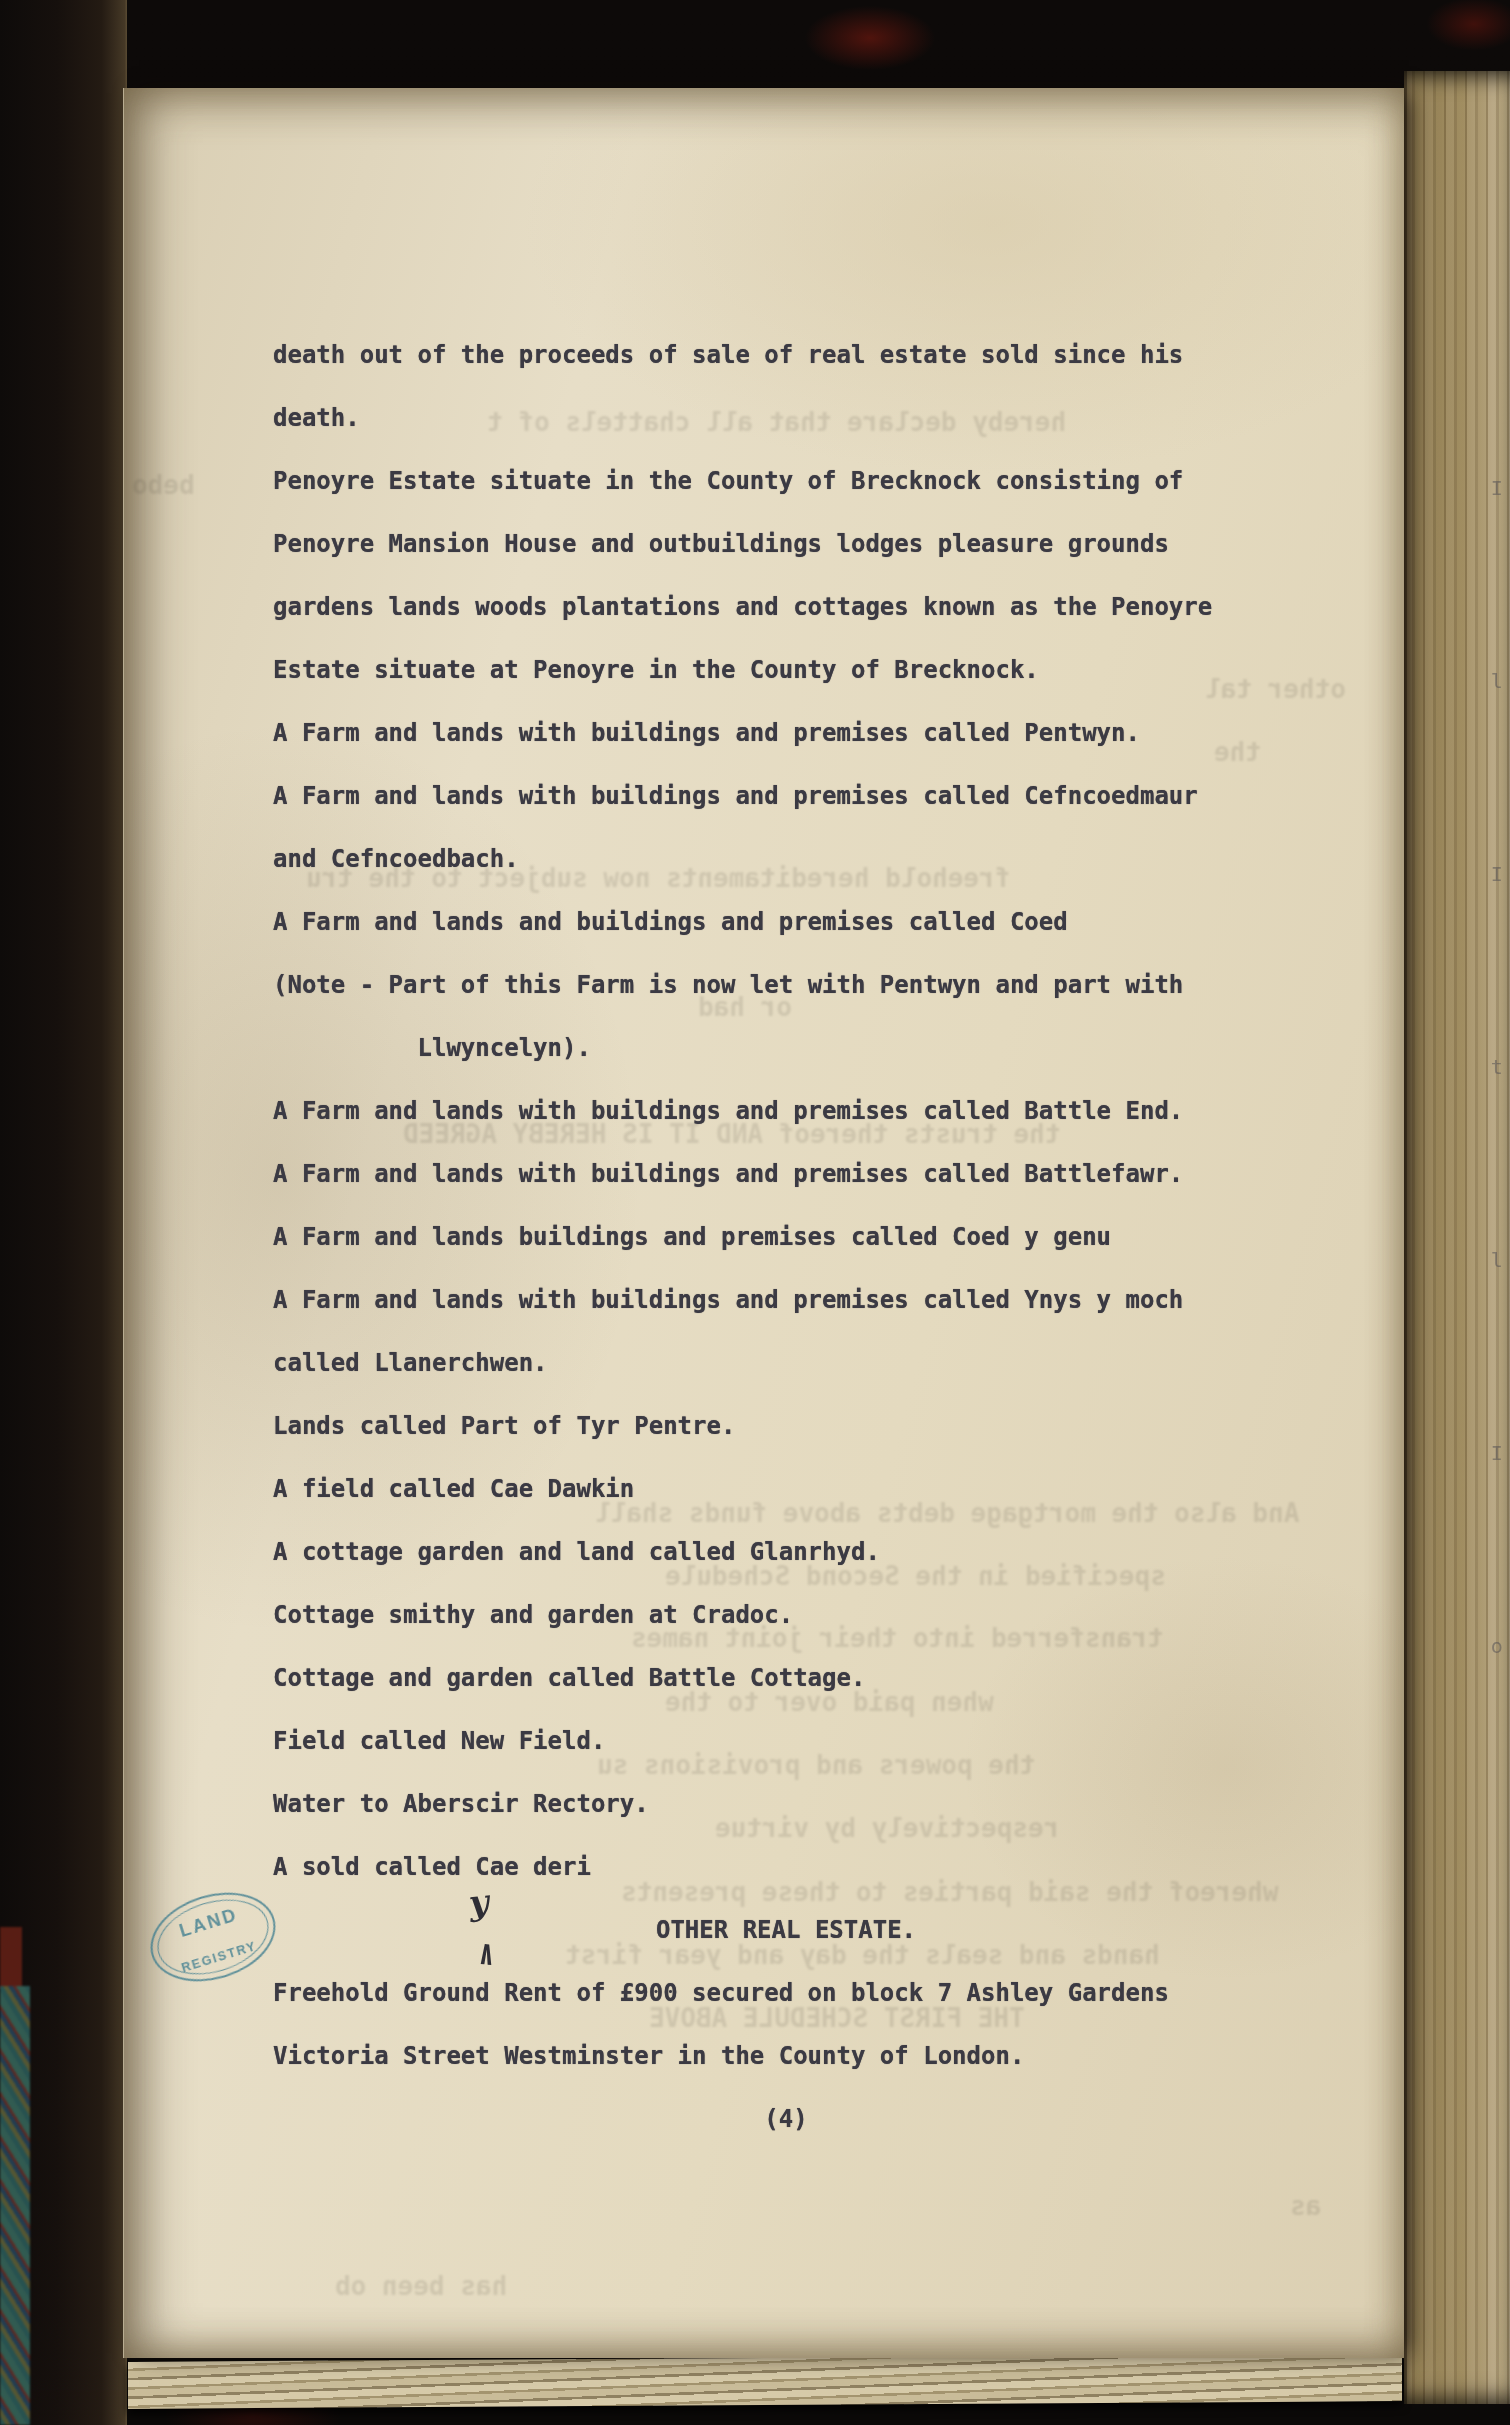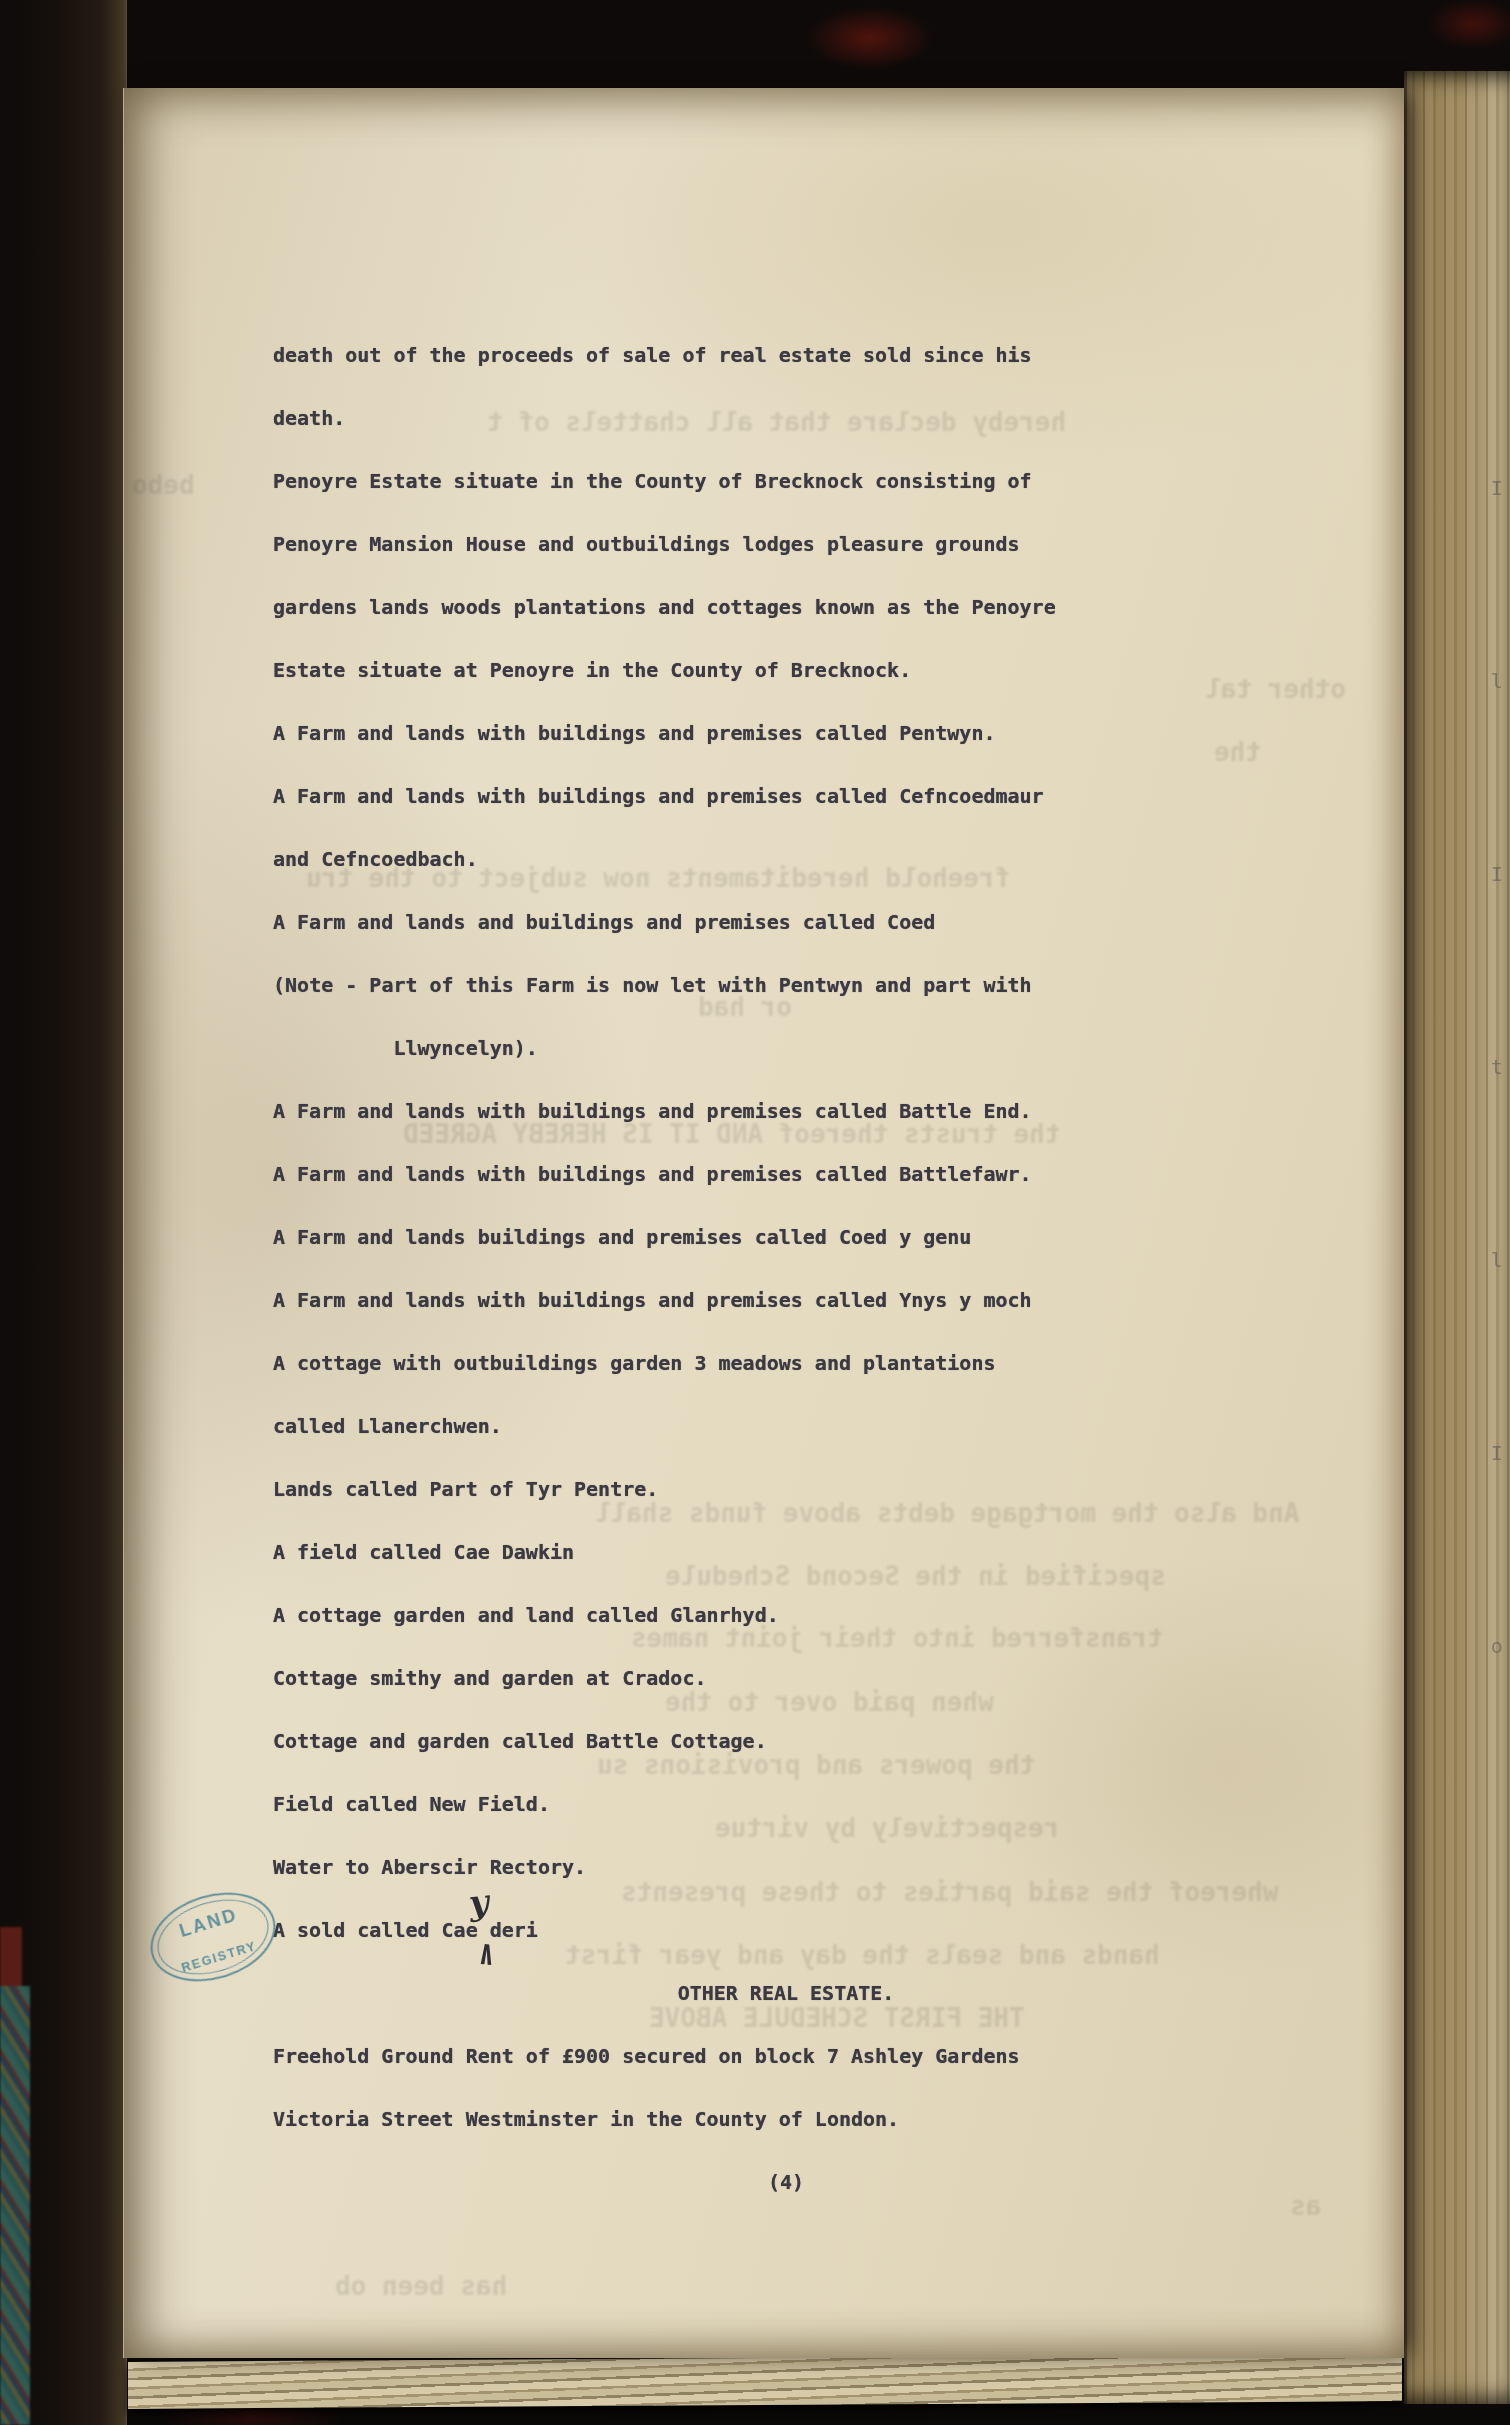--- a/index.html
+++ b/index.html
@@ -53,21 +53,21 @@
     background:repeating-linear-gradient(178deg,#d6caa9 0 6.8px,#a3946f 6.8px 9.3px,#c9bc99 9.3px 16px,#8f8161 16px 18.6px);
     box-shadow:0 5px 8.4px rgba(0,0,0,.8);}
 
   
   .bleed-layer{position:absolute;inset:0;pointer-events:none;}
   .ghost{position:absolute;font-weight:700;font-size:26px;color:#4a4438;opacity:.14;
          filter:blur(1.1px);transform:scaleX(-1);white-space:nowrap;}
 
   
   .text-block{position:absolute;left:149px;top:236px;width:1026px;
-    font-size:20px;line-height:63px;font-weight:700;color:#3b3a43;
+    font-size:24px;line-height:63px;font-weight:700;color:#3b3a43;
     text-shadow:0 0 0.8px rgba(45,44,55,.75);}
   .line{white-space:nowrap;}
   .line.center{text-align:center;}
   .line .u{text-decoration-thickness:2.5px;text-underline-offset:6px;}
 
   
   .insert-y{position:absolute;left:345px;top:1794px;font-family:"DejaVu Serif",serif;
     font-style:italic;font-size:34px;font-weight:700;color:#2e2d35;transform:rotate(-6deg);}
   .insert-caret{position:absolute;left:355px;top:1850px;font-size:25px;color:#2e2d35;
     transform:scaleY(1.4) rotate(4deg);font-weight:700;}
@@ -136,21 +136,20 @@
         <div class="line"><span>A Farm and lands with buildings and premises called Pentwyn.</span></div>
         <div class="line"><span>A Farm and lands with buildings and premises called Cefncoedmaur</span></div>
         <div class="line"><span>and Cefncoedbach.</span></div>
         <div class="line"><span>A Farm and lands and buildings and premises called Coed</span></div>
         <div class="line"><span>(</span><span class="u">Note</span><span> - Part of this Farm is now let with Pentwyn and part with</span></div>
         <div class="line" style="padding-left: 10ch;"><span>Llwyncelyn).</span></div>
         <div class="line"><span>A Farm and lands with buildings and premises called Battle End.</span></div>
         <div class="line"><span>A Farm and lands with buildings and premises called Battlefawr.</span></div>
         <div class="line"><span>A Farm and lands buildings and premises called Coed y genu</span></div>
         <div class="line"><span>A Farm and lands with buildings and premises called Ynys y moch</span></div>
-        <div class="line"><span>A cottage with outbuildings garden 3 meadows and plantations</span></div>
         <div class="line"><span>called Llanerchwen.</span></div>
         <div class="line"><span>Lands called Part of Tyr Pentre.</span></div>
         <div class="line"><span>A field called Cae Dawkin</span></div>
         <div class="line"><span>A cottage garden and land called Glanrhyd.</span></div>
         <div class="line"><span>Cottage smithy and garden at Cradoc.</span></div>
         <div class="line"><span>Cottage and garden called Battle Cottage.</span></div>
         <div class="line"><span>Field called New Field.</span></div>
         <div class="line"><span>Water to Aberscir Rectory.</span></div>
         <div class="line"><span>A sold called Cae deri</span></div>
         <div class="line center"><span class="u">OTHER REAL ESTATE.</span></div>

